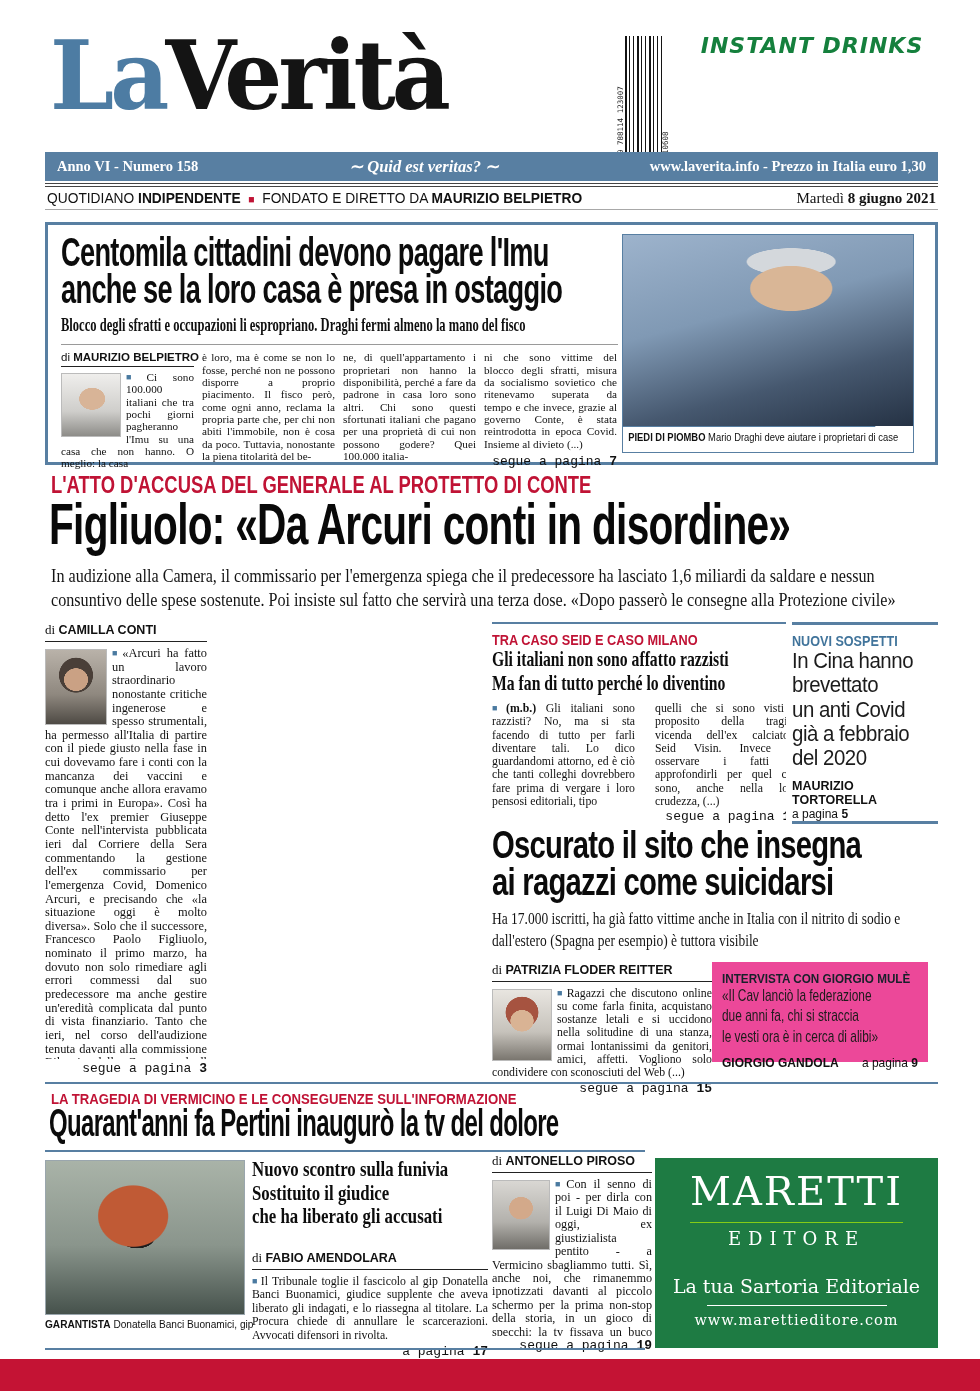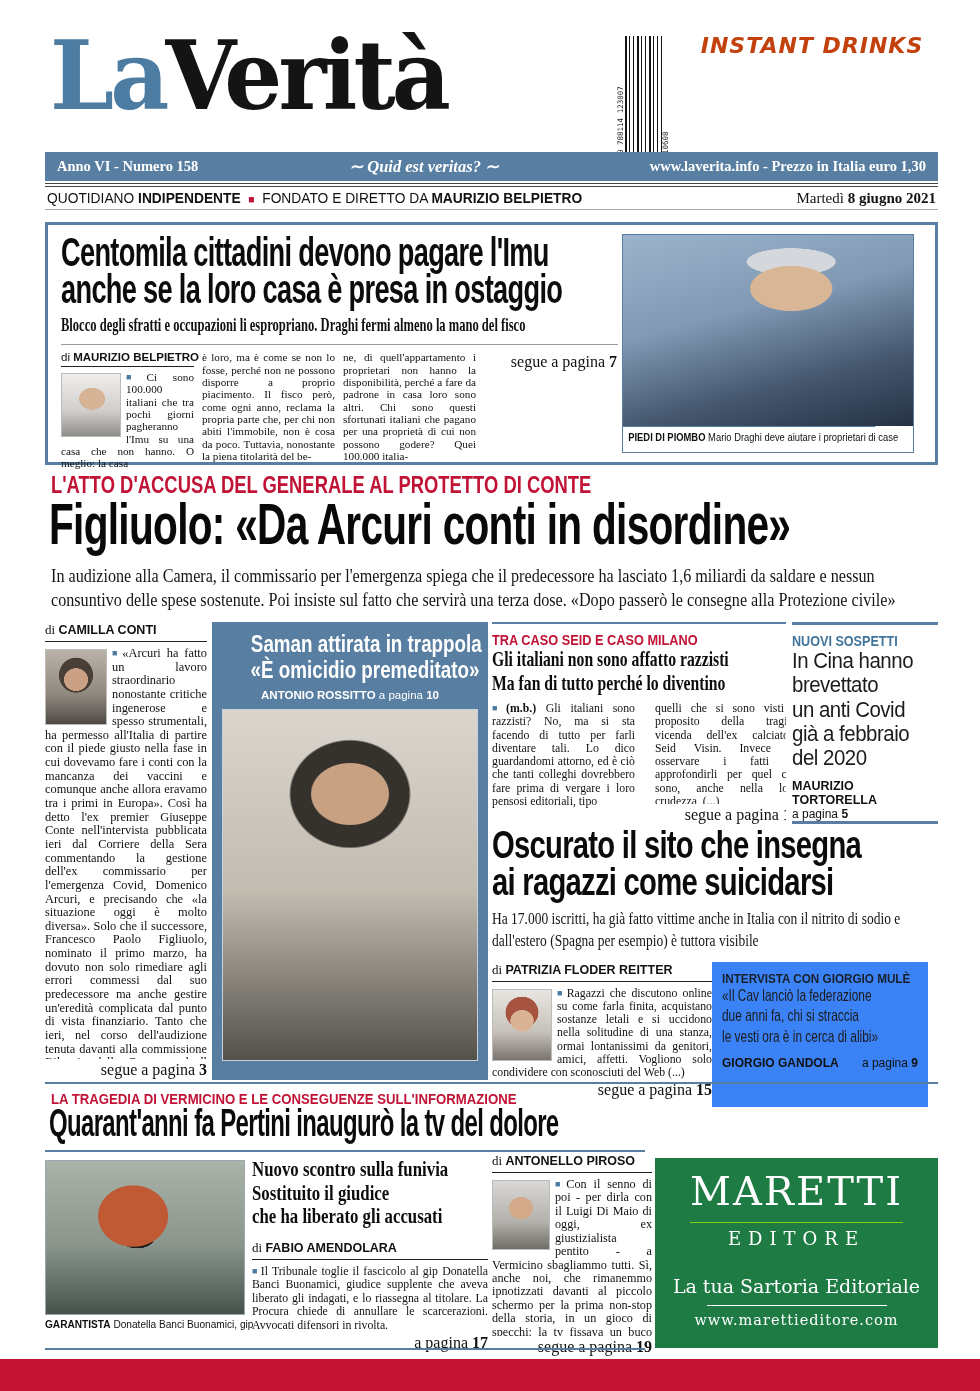--- a/index.html
+++ b/index.html
@@ -17,21 +17,21 @@
   .bc-side{writing-mode:vertical-rl;transform:rotate(180deg);font-family:"DejaVu Sans Mono",monospace;
            font-size:7.5px;color:#222;line-height:1;}
   .bc-stripes{flex:1;background:repeating-linear-gradient(90deg,#141414 0 2px,#fff 2px 4px,#141414 4px 5px,#fff 5px 8px,#141414 8px 9px,#fff 9px 12px);}
   .bc-top{writing-mode:vertical-rl;transform:rotate(180deg);font-family:"DejaVu Sans Mono",monospace;
           font-size:7.5px;color:#222;line-height:1;}
   .ristora{position:absolute;left:686px;top:30px;width:252px;text-align:center;}
   .ristora-word{font-family:"DejaVu Sans",sans-serif;font-style:italic;font-weight:bold;
                 font-size:63px;line-height:1;color:#e32226;letter-spacing:-3px;}
   .ristora-reg{font-size:15px;vertical-align:8px;letter-spacing:0;}
   .ristora-tag{font-family:"DejaVu Sans",sans-serif;font-style:italic;font-weight:bold;
-               font-size:22px;color:#c2410c;letter-spacing:1px;margin-top:3px;}
+               font-size:22px;color:#15803d;letter-spacing:1px;margin-top:3px;}
 
   .band{position:absolute;left:45px;top:152px;width:893px;height:29px;background:#587fa2;color:#fff;
         display:flex;justify-content:space-between;align-items:center;padding:0 12px;box-sizing:border-box;}
   .band-left,.band-right{font-weight:bold;font-size:14.5px;}
   .band-center{font-style:italic;font-weight:bold;font-size:16.5px;}
 
   .dateline{position:absolute;left:45px;top:183px;width:893px;height:27px;border-top:4px double #444;
             border-bottom:1px solid #a8a8a8;display:flex;justify-content:space-between;align-items:center;
             box-sizing:border-box;padding:0 2px;}
   .dl-left{font-family:"Liberation Sans",sans-serif;font-size:14.5px;transform:scaleX(.95);transform-origin:0 50%;white-space:nowrap;}
@@ -52,21 +52,21 @@
   .tb-col{width:133px;flex:none;font-size:11.2px;line-height:1.1;display:flex;flex-direction:column;}
   .mini-byline{font-family:"Liberation Sans",sans-serif;font-size:11.5px;border-bottom:1.5px solid #222;
                padding-bottom:2px;margin-bottom:4px;white-space:nowrap;}
   .mini-byline .nm{font-weight:bold;}
   .avatar{float:left;width:60px;height:64px;margin:2px 5px 1px 0;border:1px solid #bbb;box-sizing:border-box;}
   .av-belpietro{background:radial-gradient(ellipse 38% 30% at 52% 40%,#d8b497 0 58%,rgba(0,0,0,0) 60%),linear-gradient(180deg,#efeeec 0%,#cfcecb 60%,#8d8c88 100%);}
   .av-conti{background:radial-gradient(ellipse 34% 26% at 50% 40%,#caa184 0 58%,rgba(0,0,0,0) 60%),radial-gradient(ellipse 48% 40% at 50% 34%,#4a3f38 0 58%,rgba(0,0,0,0) 60%),linear-gradient(180deg,#b9b2a9 0%,#8f887f 60%,#4e4a44 100%);}
   .av-reitter{background:radial-gradient(ellipse 34% 26% at 50% 44%,#d9b394 0 58%,rgba(0,0,0,0) 60%),radial-gradient(ellipse 48% 38% at 50% 32%,#a65340 0 58%,rgba(0,0,0,0) 60%),linear-gradient(180deg,#e8e5e0 0%,#c6c2bb 60%,#7a766f 100%);}
   .av-piroso{background:radial-gradient(ellipse 36% 28% at 50% 40%,#d3a98a 0 58%,rgba(0,0,0,0) 60%),linear-gradient(180deg,#d9d7d3 0%,#b3b1ac 60%,#6f6d68 100%);}
   .marker{color:#4a7aa0;font-size:9px;vertical-align:1px;padding-right:2px;}
-  .segue{font-family:Liberation Serif, serif;font-size:16px;text-align:right;margin-top:2px;}
+  .segue{font-family:Liberation Mono, monospace;font-size:13px;text-align:right;margin-top:2px;}
   .segue .pg{font-weight:bold;}
   .tb-flex1{flex:1;overflow:hidden;}
   .tb-fig{width:292px;flex:none;border:1px solid #587fa2;box-sizing:border-box;display:flex;flex-direction:column;}
   .photo-draghi{height:191px;background:
      radial-gradient(ellipse 24% 20% at 58% 28%,#d9b696 0 58%,rgba(0,0,0,0) 60%),
      radial-gradient(ellipse 26% 12% at 58% 14%,#d4d8dc 0 58%,rgba(0,0,0,0) 60%),
      linear-gradient(165deg,#9db3cc 0%,#8099b4 40%,#46586f 72%,#253244 100%);}
   .tb-caption{font-family:"Liberation Sans",sans-serif;font-size:10.8px;padding:4px 6px;border-top:1px solid #587fa2;
               transform:scaleX(.87);transform-origin:0 50%;white-space:nowrap;}
 
@@ -113,21 +113,21 @@
 
   .suicide{left:492px;top:826px;width:446px;}
   .suicide-hl div{font-family:"Liberation Sans",sans-serif;font-weight:bold;font-size:39px;line-height:.95;
                   letter-spacing:-1px;color:#0b0b0b;transform:scaleX(.75);transform-origin:0 50%;white-space:nowrap;}
   .suicide-deck{margin-top:8px;width:579px;transform:scaleX(.77);transform-origin:0 0;
                 font-size:17.5px;line-height:1.25;color:#141414;}
   .suicide-row{display:flex;margin-top:10px;}
   .suicide-left{width:220px;flex:none;}
   .suicide-body{font-size:11.8px;line-height:1.12;}
   .suicide-left .avatar{width:60px;height:72px;}
-  .mule{width:216px;flex:none;background:#3b82f6;box-sizing:border-box;padding:9px 10px;height:145px;align-self:flex-start;}
+  .mule{width:216px;flex:none;background:#ec4899;box-sizing:border-box;padding:9px 10px;height:100px;align-self:flex-start;}
   .mule-kicker{font-family:"Liberation Sans",sans-serif;font-weight:bold;font-size:13px;color:#17202a;
                transform:scaleX(.9);transform-origin:0 50%;white-space:nowrap;}
   .mule-hl div{font-family:"Liberation Sans",sans-serif;font-size:17px;line-height:1.2;color:#1b1b1b;
                transform:scaleX(.7);transform-origin:0 50%;white-space:nowrap;}
   .mule-foot{display:flex;justify-content:space-between;margin-top:9px;font-family:"Liberation Sans",sans-serif;font-size:12px;}
   .mule-foot .nm{font-weight:bold;text-align:center;}
   .mule-foot .pg{font-weight:bold;}
 
   
   .rule{position:absolute;background:#587fa2;}
@@ -137,21 +137,21 @@
   .garant{left:45px;top:1160px;width:200px;}
   .garant-photo{height:155px;border:1px solid #9aa6ad;box-sizing:border-box;background:
      radial-gradient(ellipse 30% 34% at 44% 36%,#c05a35 0 58%,rgba(0,0,0,0) 60%),
      radial-gradient(ellipse 15% 12% at 46% 50%,#1d1d1d 0 58%,rgba(0,0,0,0) 60%),
      linear-gradient(180deg,#a9b3a8 0%,#8a958c 55%,#46524c 100%);}
   .garant-cap{font-family:"Liberation Sans",sans-serif;font-size:11px;margin-top:3px;transform:scaleX(.92);
               transform-origin:0 50%;white-space:nowrap;}
   .funivia{left:252px;top:1158px;width:236px;}
   .funivia-hl div{font-weight:bold;font-size:21px;line-height:1.12;color:#0d0d0d;transform:scaleX(.8);
                   transform-origin:0 50%;white-space:nowrap;}
-  .funivia .byline-row{margin-top:11px;}
+  .funivia .byline-row{margin-top:21px;}
   .funivia-body{font-size:11.8px;line-height:1.15;}
   .piroso{left:492px;top:1153px;width:160px;}
   .piroso-body{font-size:12.2px;line-height:1.1;max-height:158px;overflow:hidden;}
   .piroso .avatar{width:58px;height:70px;}
   .maretti{left:655px;top:1158px;width:283px;height:190px;background:#1e7b43;color:#fff;text-align:center;
            box-sizing:border-box;padding-top:13px;font-family:"DejaVu Serif",serif;}
   .maretti-title{font-size:40px;line-height:1;letter-spacing:2px;display:inline-block;
                  border-bottom:1px solid #84cc16;padding-bottom:11px;}
   .maretti-sub{font-size:18px;letter-spacing:7px;margin-top:5px;}
   .maretti-tag{font-size:19px;margin-top:26px;}
@@ -213,20 +213,21 @@
         <div class="tb-col jtext">
             <div class="tb-flex1">è loro, ma è come se non lo fosse, perché non ne possono disporre a proprio piacimento. Il fisco però, come ogni anno, reclama la propria parte che, per chi non abiti l'immobile, non è cosa da poco. Tuttavia, nonostante la piena titolarità del be-</div>
           </div>
         <div class="tb-col jtext">
           <div class="tb-flex1">
             <span>ne, di quell'appartamento i proprietari non hanno la disponibilità, perché a fare da padrone in casa loro sono altri.</span>
             <span>Chi sono questi sfortunati italiani che pagano per una proprietà di cui non possono godere? Quei 100.000 italia-</span>
           </div>
         </div>
         <div class="tb-col jtext">
+          <div class="tb-flex1">ni che sono vittime del blocco degli sfratti, misura da socialismo sovietico che ritenevamo superata da tempo e che invece, grazie al governo Conte, è stata reintrodotta in epoca Covid. Insieme al divieto (...)</div>
           <div class="segue"><span>segue a pagina</span> <span class="pg">7</span></div>
         </div>
       </div>
     </div>
     <figure class="tb-fig" style="margin:0">
       <div class="photo-draghi"></div>
       <figcaption class="tb-caption"><b>PIEDI DI PIOMBO</b> <span>Mario Draghi deve aiutare i proprietari di case</span></figcaption>
     </figure>
   </div>
 
@@ -236,28 +237,20 @@
 
   <div class="abs colA">
     <div class="byline-row"><span>di</span> <span class="nm">CAMILLA CONTI</span></div>
     <div class="colA-body jtext">
       <span class="avatar av-conti"></span>
       <span class="marker">■</span><span>«Arcuri ha fatto un lavoro straordinario nonostante critiche ingenerose e spesso strumentali, ha permesso all'Italia di partire con il piede giusto nella fase in cui dovevamo fare i conti con la mancanza dei vaccini e comunque anche allora eravamo tra i primi in Europa». Così ha detto l'ex premier Giuseppe Conte nell'intervista pubblicata ieri dal Corriere della Sera commentando la gestione dell'ex commissario per l'emergenza Covid, Domenico Arcuri, e precisando che «la situazione oggi è molto diversa». Solo che il successore, Francesco Paolo Figliuolo, nominato il primo marzo, ha dovuto non solo rimediare agli errori commessi dal suo predecessore ma anche gestire un'eredità complicata dal punto di vista finanziario. Tanto che ieri, nel corso dell'audizione tenuta davanti alla commissione Bilancio della Camera sul dl Sostegni bis, il generale ha fatto un passaggio sulla gestione precedente e ha illustrato la spending review portata avanti dalla struttura (...)</span>
     </div>
     <div class="segue"><span>segue a pagina</span> <span class="pg">3</span></div>
   </div>
 
-  <div class="abs saman">
-    <div class="saman-hl">
-      <span>Saman attirata in trappola</span><br>
-      <span>«È omicidio premeditato»</span>
-    </div>
-    <div class="saman-by"><b>ANTONIO ROSSITTO</b> <span>a pagina</span> <b>10</b></div>
-    <div class="saman-photo"></div>
-  </div>
 
   <div class="abs racism">
     <div class="kicker racism-kicker" style="transform-origin:0 50%">TRA CASO SEID E CASO MILANO</div>
     <div class="racism-hl">
       <div>Gli italiani non sono affatto razzisti</div>
       <div>Ma fan di tutto perché lo diventino</div>
     </div>
     <div class="racism-cols">
       <div class="racism-col jtext">
         <div class="tb-flex1">

